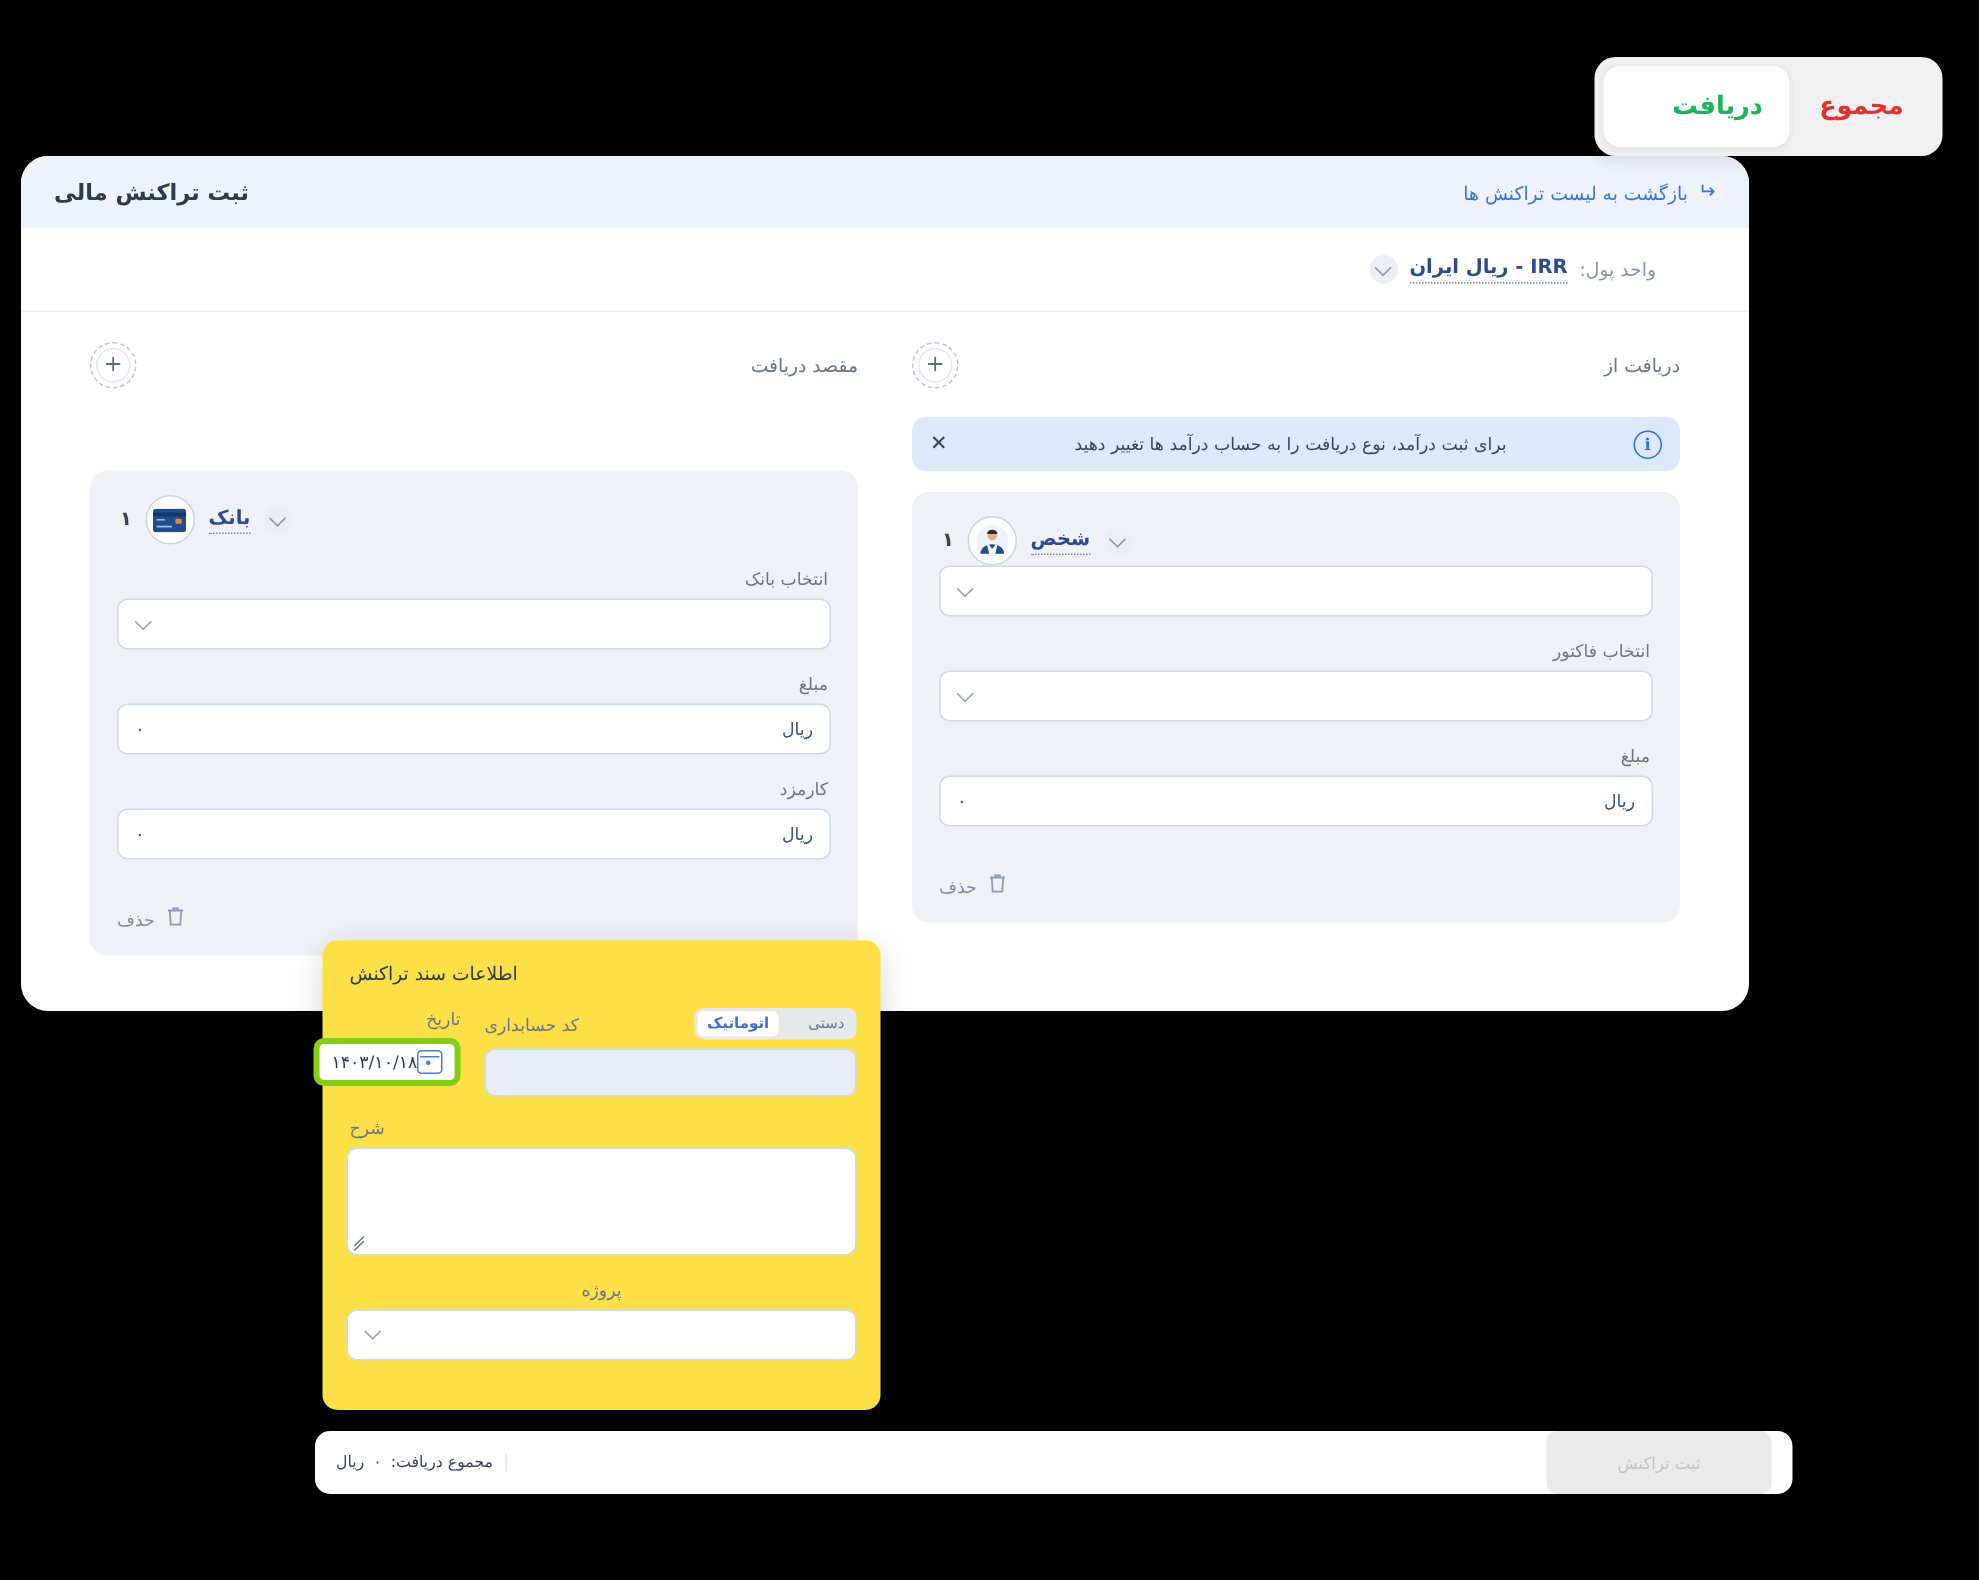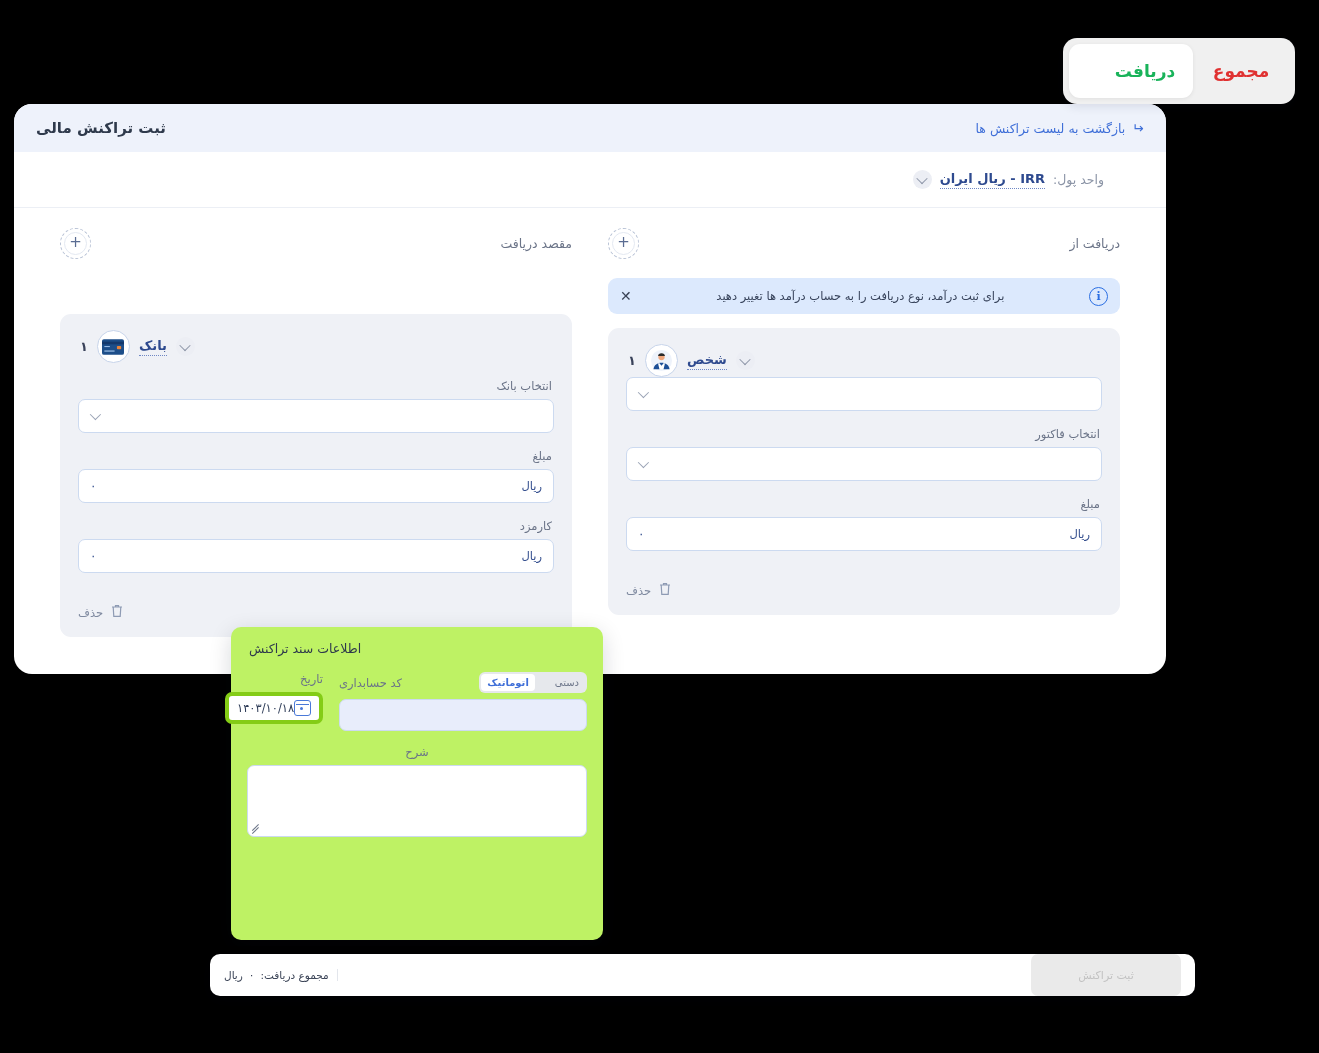--- a/index.html
+++ b/index.html
@@ -91,22 +91,22 @@
   }
   .inp .sel-chev{position:absolute;left:11px;}
   .sel-chev{width:7px;height:7px;border-right:1.5px solid #9aa3b5;border-bottom:1.5px solid #9aa3b5;transform:rotate(45deg) translateY(-2px);}
   .amt-unit{color:#36508f;font-size:11.5px;}
   .amt-zero{margin-right:auto;color:#36508f;font-size:12px;}
   .del-row{display:flex;align-items:center;justify-content:flex-start;gap:7px;margin-top:30px;flex-direction:row-reverse;}
   .del-txt{color:#7f8aa0;font-size:11.5px;cursor:pointer;}
 
   
   .docpanel{
-    position:absolute;left:231px;top:627px;width:372px;height:313px;
-    background:#bef264;border-radius:10px;box-shadow:0 6px 22px rgba(10,20,40,.16);
+    position:absolute;left:215px;top:627px;width:372px;height:313px;
+    background:#fde047;border-radius:10px;box-shadow:0 6px 22px rgba(10,20,40,.16);
     padding:14px 16px;box-sizing:border-box;
   }
   .doc-title{color:#2f3a4c;font-size:12.5px;text-align:left;margin:0 0 16px 2px;}
   .doc-row{display:flex;flex-direction:row;gap:16px;}
   .doc-col{display:flex;flex-direction:column;}
   .doc-lab{color:#6b7488;font-size:11.5px;margin-bottom:6px;text-align:right;}
   .date-box{
     width:98px;height:32px;border:4px solid #84cc16;border-radius:7px;background:#fff;
     display:flex;align-items:center;justify-content:space-between;padding:0 8px;box-sizing:border-box;
     flex-direction:row-reverse;
@@ -114,21 +114,21 @@
   .date-txt{color:#2e3c57;font-size:11.5px;}
   .cal-ic{width:15px;height:14px;border:1.4px solid #4a79d8;border-radius:3px;position:relative;flex:none;}
   .cal-ic::before{content:"";position:absolute;left:1px;right:1px;top:2.5px;height:1.2px;background:#4a79d8;}
   .cal-ic::after{content:"";position:absolute;left:5px;top:6px;width:3.2px;height:3.2px;border-radius:50%;background:#4a79d8;}
   .acc-head{display:flex;align-items:center;justify-content:space-between;margin-bottom:6px;}
   .toggle{background:#e6e8ec;border-radius:6px;padding:2px;display:flex;flex-direction:row;}
   .tg{font-size:10px;padding:3px 6px;border-radius:4px;cursor:pointer;}
   .tg.on{background:#fff;color:#3f6fd8;font-weight:600;}
   .tg.off{color:#6b7488;padding-left:20px;}
   .acc-inp{width:248px;height:32px;background:#e8edfb;border:1px solid #ccdaf0;border-radius:7px;box-sizing:border-box;}
-  .ta-lab{color:#6b7488;font-size:11.5px;margin:14px 2px 6px;text-align:center;}
+  .ta-lab{color:#6b7488;font-size:11.5px;margin:14px 2px 6px;text-align:left;}
   .ta{
     width:100%;height:72px;background:#fff;border:1px solid #ccdaf0;border-radius:7px;
     box-sizing:border-box;position:relative;
   }
   .resize{position:absolute;left:3px;bottom:2px;width:9px;height:9px;}
   .resize i{display:block;height:1.3px;background:#6b7488;margin:2px 0;transform:rotate(-45deg);}
   .bot-row{display:flex;flex-direction:row;gap:12px;margin-top:16px;}
   .bot-col{flex:1;display:flex;flex-direction:column;}
   .bot-sel{height:32px;background:#fff;border:1px solid #ccdaf0;border-radius:7px;position:relative;}
   .bot-sel .sel-chev{position:absolute;left:11px;top:11px;}
@@ -327,20 +327,26 @@
 
     <div class="ta-lab">شرح</div>
     <div class="ta">
       <span class="resize">
           <i></i>
           <i></i>
         </span>
     </div>
 
     <div class="bot-row">
+      <div class="bot-col">
+        <div class="doc-lab" style="text-align:center;">پروژه</div>
+        <div class="bot-sel">
+          <i class="sel-chev"></i>
+        </div>
+      </div>
     </div>
   </div>
 
   <div class="footer">
     <div class="submit-btn">ثبت تراکنش</div>
     <div class="sum">
       <span>مجموع دریافت:</span>
       <span class="sum-num">۰</span>
       <span>ریال</span>
     </div>

